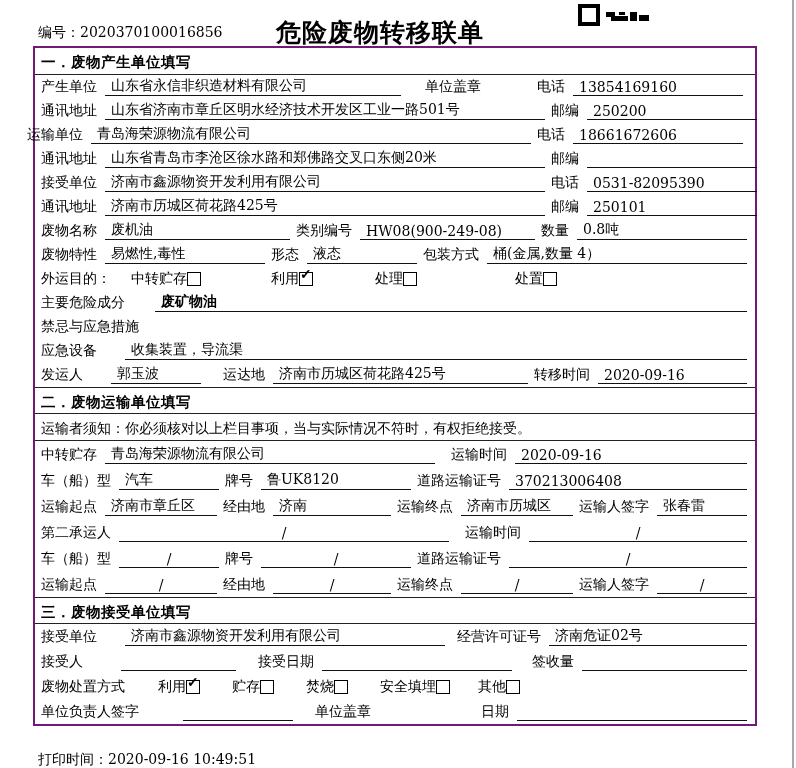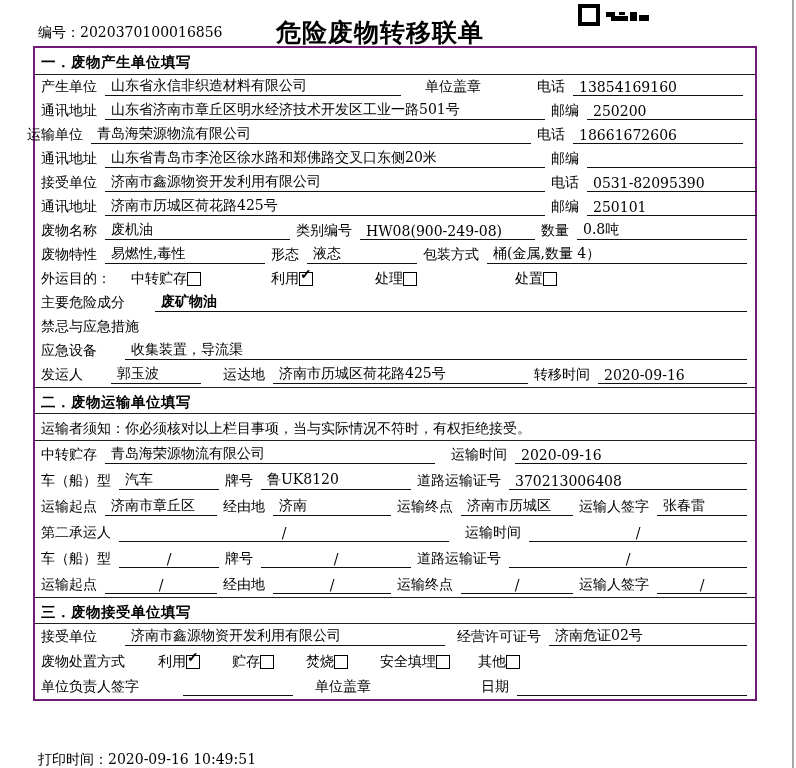--- a/index.html
+++ b/index.html
@@ -203,20 +203,28 @@
       <span class="val fx ctr">/</span>
     </div>
     <div class="sec-h bt">三．废物接受单位填写</div>
     <div class="row" style="height: 25px;">
       <span class="lbl">接受单位</span>
       <span class="val" style="width: 320px; margin-left: 20px;">济南市鑫源物资开发利用有限公司</span>
       <span class="lbl" style="margin-left: 6px;">经营许可证号</span>
       <span class="val fx">济南危证02号</span>
     </div>
     <div class="row" style="height: 25px;">
+      <span class="lbl">接受人</span>
+      <span class="val" style="width: 115px; margin-left: 30px;"></span>
+      <span class="lbl" style="margin-left: 16px;">接受日期</span>
+      <span class="val" style="width: 190px;"></span>
+      <span class="lbl" style="margin-left: 14px;">签收量</span>
+      <span class="val fx"></span>
+    </div>
+    <div class="row" style="height: 25px;">
       <span class="lbl">废物处置方式</span>
       <span class="txt" style="margin-left: 25px;">利用</span>
       <span class="cb">
         <span class="mark">✓</span>
       </span>
       <span class="txt" style="margin-left: 32px;">贮存</span>
       <span class="cb"></span>
       <span class="txt" style="margin-left: 32px;">焚烧</span>
       <span class="cb"></span>
       <span class="txt" style="margin-left: 32px;">安全填埋</span>

